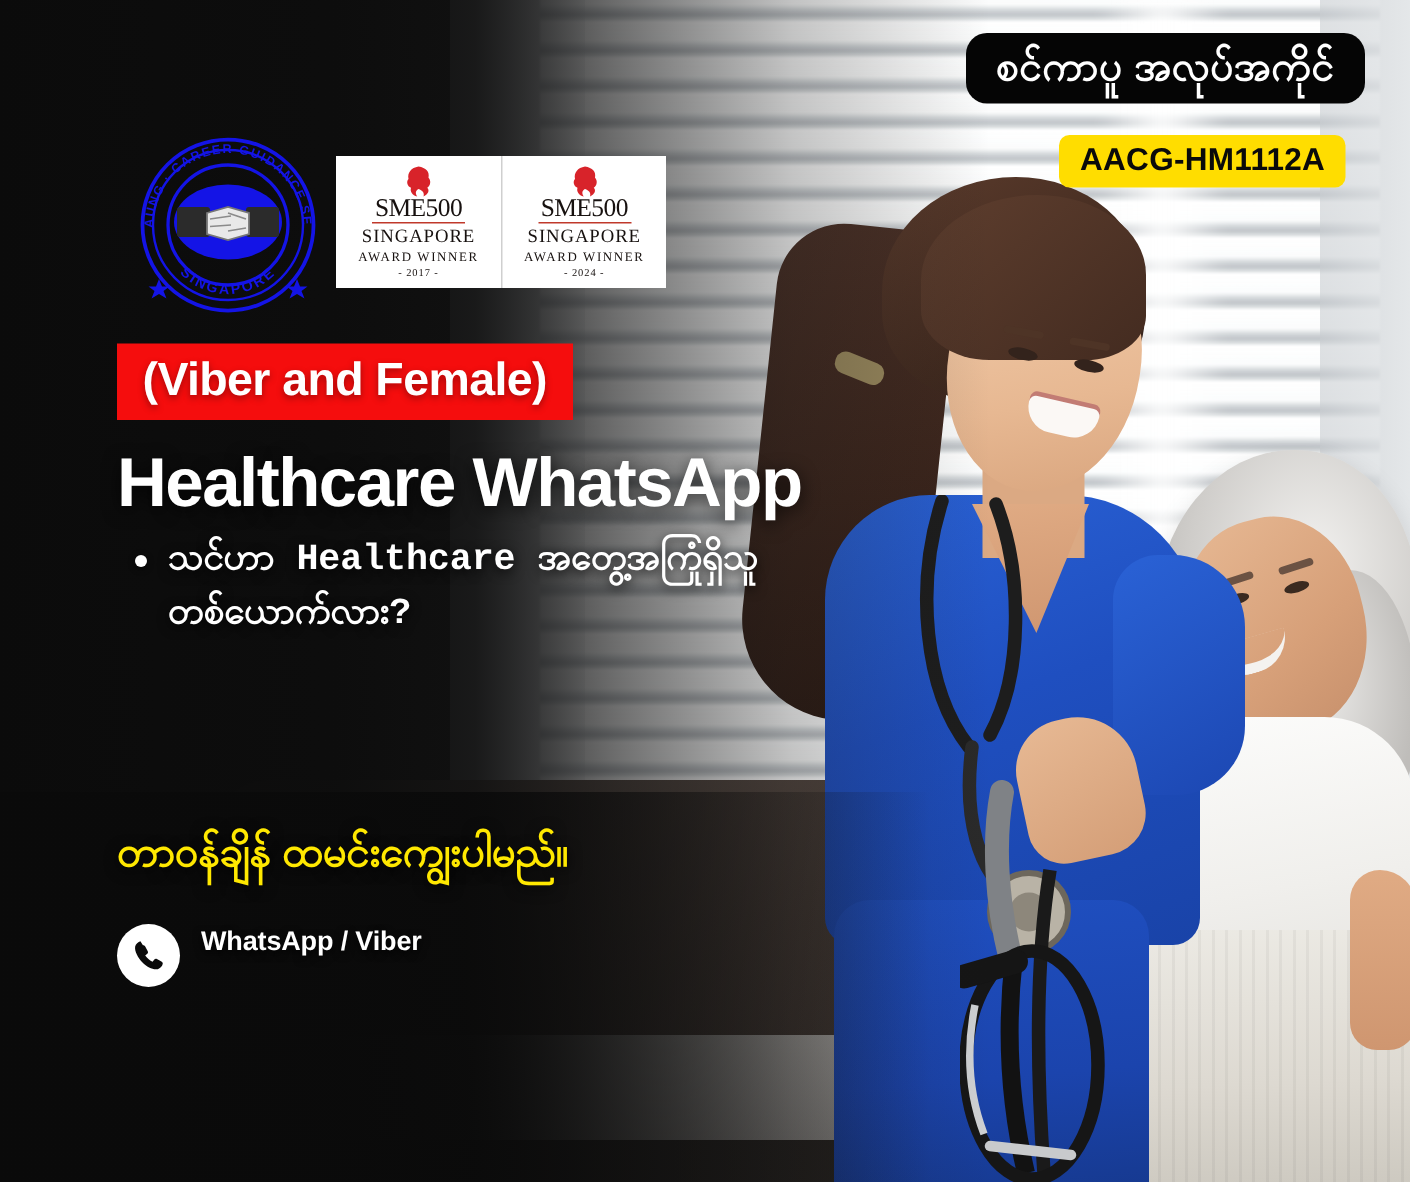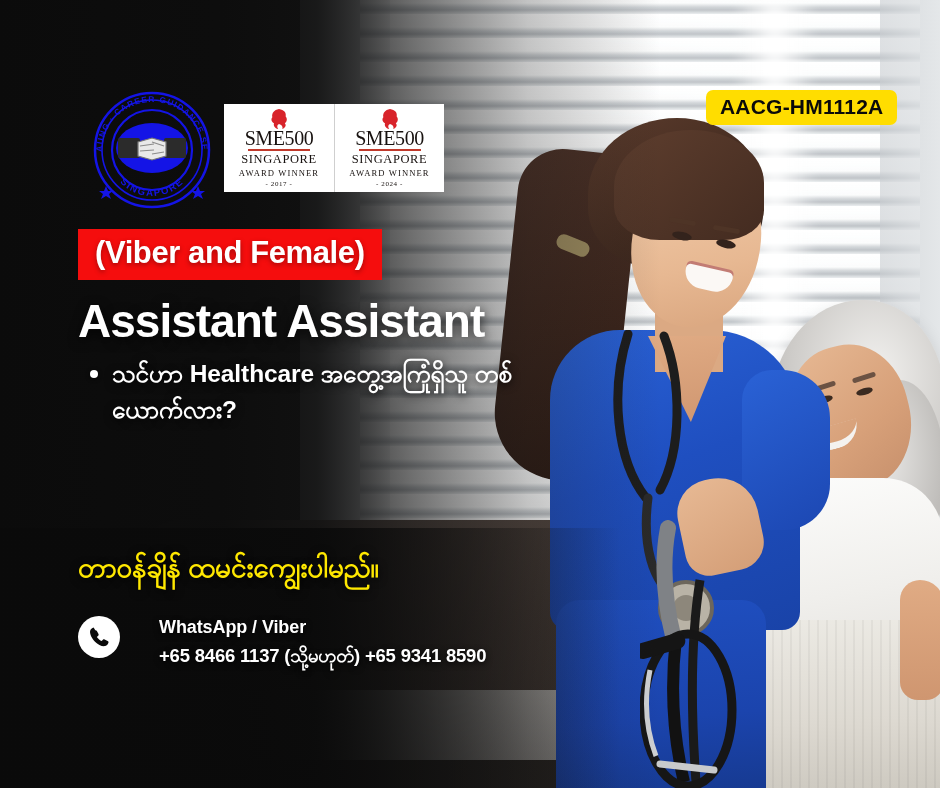--- a/index.html
+++ b/index.html
@@ -240,21 +240,21 @@
   
   .awards{ position:absolute; left:224px; top:104px; display:flex; }
   .award{
     width:110px; height:88px; background:#fff;
     display:flex; flex-direction:column; align-items:center; justify-content:center;
     font-family:"Liberation Serif","DejaVu Serif",serif;
     color:#17110f;
   }
   .award + .award{ border-left:1px solid #cfcfcf; }
   .award .lion{ width:20px; height:22px; margin-bottom:-2px; }
-  .award .sme{ font-size:20px; letter-spacing:-.4px; line-height:1; font-weight:400; }
+  .award .sme{ font-size:17px; letter-spacing:-.4px; line-height:1; font-weight:400; }
   .award .rule{ width:62px; height:1.5px; background:#c0392b; margin:1px 0 2px; }
   .award .sgp{ font-size:12.5px; letter-spacing:.6px; line-height:1.1; }
   .award .aw{ font-size:8.6px; letter-spacing:1.1px; margin-top:1px; }
   .award .yr{ font-size:7px; letter-spacing:.6px; margin-top:2px; }
 
   
   .tag-red{
     position:absolute; left:78px; top:229px;
     background:#f50d0d; color:#fff;
     padding:6px 17px 9px;
@@ -265,21 +265,21 @@
 
   
   .job-title{
     position:absolute; left:78px; top:294px;
     color:#fff; font-size:46px; font-weight:700;
     letter-spacing:-1px; white-space:nowrap;
     text-shadow:0 3px 12px rgba(0,0,0,.75);
   }
 
   
-  .bullets{ position:absolute; left:84px; top:356px; width:452px; }
+  .bullets{ position:absolute; left:84px; top:356px; width:452px;font-family:Liberation Mono, monospace; }
   .bullet{ display:flex; margin-bottom:18px; }
   .bullet .dot{
     flex:0 0 auto; width:8px; height:8px; border-radius:50%;
     background:#fff; margin:14px 14px 0 6px;
     box-shadow:0 1px 4px rgba(0,0,0,.7);
   }
   .bullet .txt{
     color:#fff; font-size:24.5px; font-weight:700; line-height:1.48;
     letter-spacing:-.1px;
     text-shadow:0 2px 8px rgba(0,0,0,.85);
@@ -296,21 +296,21 @@
   
   .contacts{ position:absolute; left:78px; top:616px; }
   .crow{ display:flex; align-items:flex-start; margin-bottom:15px; }
   .cico{
     flex:0 0 auto;
     width:42px; height:42px; border-radius:50%;
     background:#fff;
     display:flex; align-items:center; justify-content:center;
     margin-right:14px;
   }
-  .cbody{ padding-top:1px;margin-left:25px; }
+  .cbody{ padding-top:1px; }
   .clabel{
     color:#fff; font-size:18px; font-weight:700;
     letter-spacing:-.1px; margin-bottom:6px;
     text-shadow:0 2px 6px rgba(0,0,0,.9);
   }
   .cvalue{
     color:#fff; font-size:18.5px; font-weight:700;
     letter-spacing:-.2px; white-space:nowrap;
     text-shadow:0 2px 6px rgba(0,0,0,.9);
   }
@@ -387,20 +387,21 @@
         <path d="M20 244 L74 250" stroke="#c8cacc" stroke-width="7" stroke-linecap="round"></path>
       </svg>
     </div>
   </div>
 
   <div class="dark-fade"></div>
   <div class="dark-bottom"></div>
 
   <div class="content">
 
+    <div class="hdr-pill">စင်ကာပူ အလုပ်အကိုင်</div>
     <div class="hdr-code">AACG-HM1112A</div>
 
     <div class="seal">
       <svg width="140" height="120" viewBox="0 0 140 120">
         <defs>
           <path id="arcTop" d="M 20 62 A 50 50 0 0 1 120 62"></path>
           <path id="arcBot" d="M 26 62 A 44 44 0 0 0 114 62"></path>
         </defs>
         <circle cx="70" cy="60" r="57" fill="none" stroke="#1414e6" stroke-width="2.5"></circle>
         <circle cx="70" cy="60" r="50" fill="none" stroke="#1414e6" stroke-width="1.6"></circle>
@@ -447,21 +448,21 @@
         <div class="rule"></div>
         <div class="sgp">SINGAPORE</div>
         <div class="aw">AWARD WINNER</div>
         <div class="yr">- 2024 -</div>
       </div>
 
     </div>
 
     <div class="tag-red">(Viber and Female)</div>
 
-    <div class="job-title">Assistant Assistant</div>
+    <div class="job-title">Healthcare WhatsApp</div>
 
     <div class="bullets">
       <div class="bullet">
         <span class="dot"></span>
         <span class="txt">သင်ဟာ Healthcare အတွေ့အကြုံရှိသူ တစ်ယောက်လား?</span>
       </div>
     </div>
 
     <div class="yellow-line">တာဝန်ချိန် ထမင်းကျွေးပါမည်။</div>
 
@@ -472,21 +473,20 @@
           <svg width="24" height="24" viewBox="0 0 24 24">
             <path d="M6.6 2.5 C5.2 2.8 3.4 4.4 3.1 6 C2.6 9.2 5 13.6 8 16.7
                      C11 19.8 15.3 21.8 18.2 21.1 C19.8 20.7 21.3 18.9 21.5 17.5
                      C21.6 16.8 21.2 16.3 20.6 16 L17.6 14.4 C17 14.1 16.3 14.2 15.9 14.7
                      L14.7 16.1 C13 15.4 11.2 13.9 9.8 12 L11.2 10.8 C11.7 10.4 11.8 9.7 11.5 9.1
                      L9.9 6.1 C9.6 5.5 9 5.1 8.3 5.2 Z" fill="#0a0a0a"></path>
           </svg>
         </span>
         <span class="cbody">
           <span class="clabel" style="display:block">WhatsApp / Viber</span>
-          <span class="cvalue" style="display:block">+65 8466 1137 (သို့မဟုတ်) +65 9341 8590</span>
         </span>
       </div>
 
 
     </div>
 
   </div>
 </div>
 
 </body></html>

